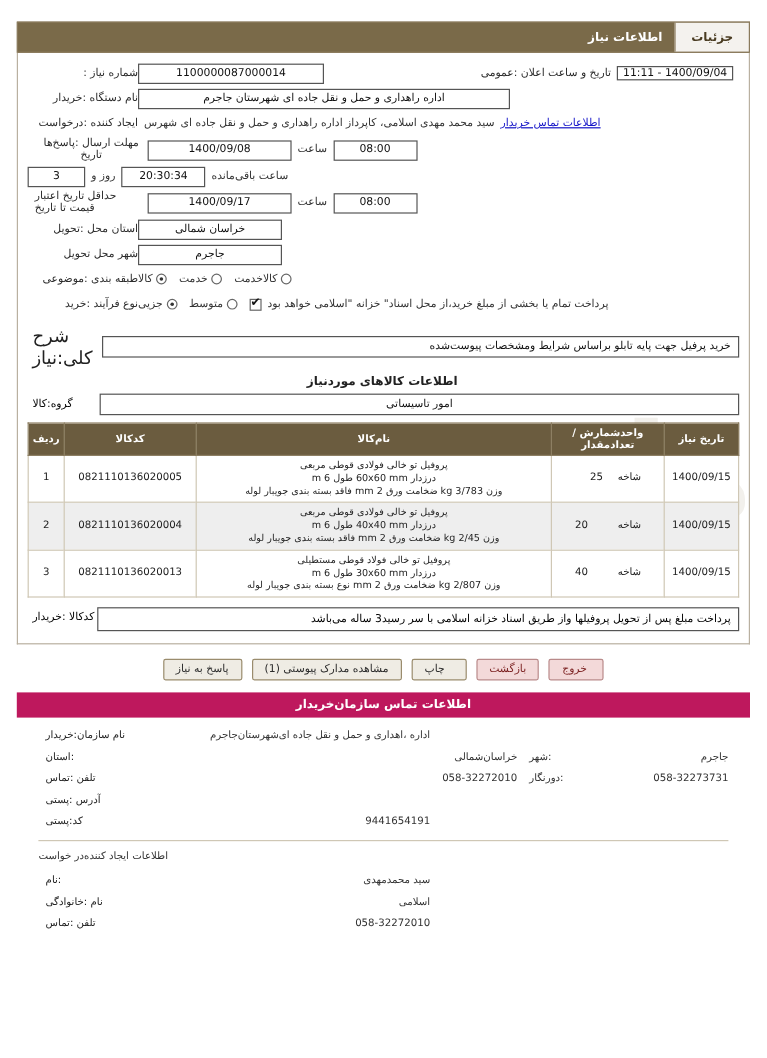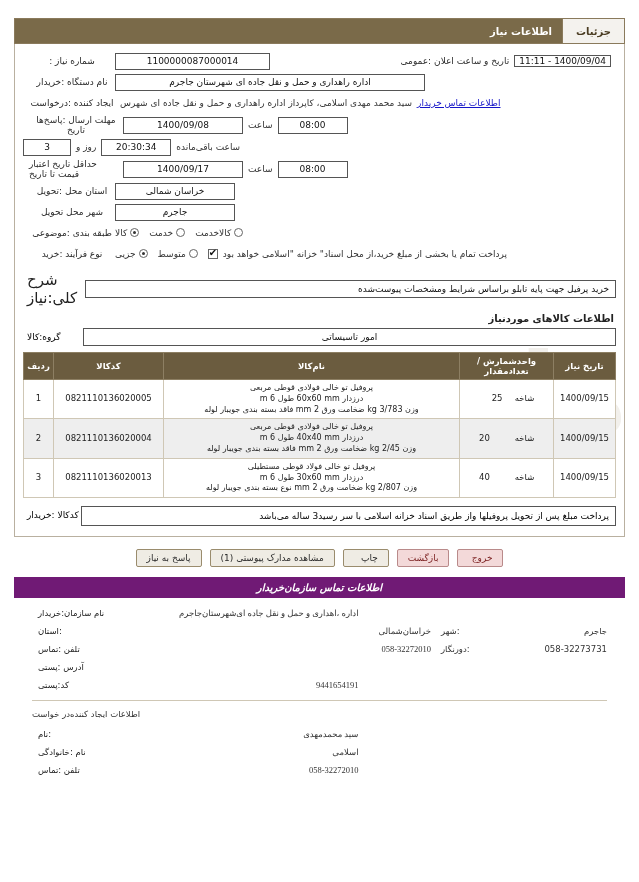--- a/index.html
+++ b/index.html
@@ -71,21 +71,21 @@
     display: flex;
     align-items: center;
     justify-content: flex-start;
     margin-bottom: 3px;
     font-size: 9px;
     color: #333;
     min-height: 18px;
   }
   .lbl {
     width: 92px;
-    text-align: center;
+    text-align: right;
     padding-left: 6px;
     color: #2b2b2b;
     font-size: 9px;
     white-space: nowrap;
   }
   .fld {
     border: 1px solid #555;
     background: #fff;
     height: 17px;
     line-height: 15px;
@@ -171,21 +171,21 @@
     padding: 0 6px;
     text-align: right;
     color: #111;
   }
 
   .section-title {
     font-size: 10px;
     font-weight: bold;
     color: #222;
     margin: 6px 2px 4px 0;
-    text-align: right;
+    text-align: center;
   }
   .group-row {
     display: flex;
     align-items: center;
     margin-bottom: 6px;
   }
   .group-lbl {
     width: 60px;
     font-size: 9px;
     text-align: left;
@@ -263,57 +263,56 @@
   }
   .btn {
     border: 1px solid #9a8c6d;
     background: #efece4;
     font-size: 9px;
     padding: 3px 10px;
     color: #2b2b2b;
     cursor: pointer;
     border-radius: 2px;
     min-width: 46px;
-    text-align: right;
+    text-align: left;
   }
   .btn.danger {
     background: #f3d9d9;
     border-color: #b98a8a;
     color: #7a1f1f;
   }
 
   
   .contact-bar {
-    background: #701a75;
+    background: #be185d;
     color: #fff;
     font-size: 10px;
     font-weight: bold;
     text-align: center;
     padding: 5px 0;
     margin-top: 6px;
-    font-style: italic;
   }
   .contact-block {
     padding: 10px 18px 8px 18px;
     font-size: 8.5px;
     color: #333;
   }
   .c-row {
     display: flex;
     align-items: flex-start;
     margin-bottom: 8px;
   }
   .c-lbl {
     width: 82px;
     text-align: left;
     padding-left: 6px;
     color: #222;
     white-space: nowrap;
   }
-  .c-val { flex: 1; text-align: right; padding-right: 4px; font-family: Liberation Serif, serif; }
+  .c-val { flex: 1; text-align: right; padding-right: 4px; }
   .c-lbl2 { width: 52px; text-align: left; padding-left: 6px; white-space: nowrap; }
   .c-val2 { width: 120px; text-align: right; }
   .hr-line { border: none; border-top: 1px solid #cfc7b5; margin: 10px 0 8px 0; }
   .sub-title {
     font-size: 8.5px;
     text-align: left;
     color: #333;
     margin-bottom: 10px;
   }
 </style>

